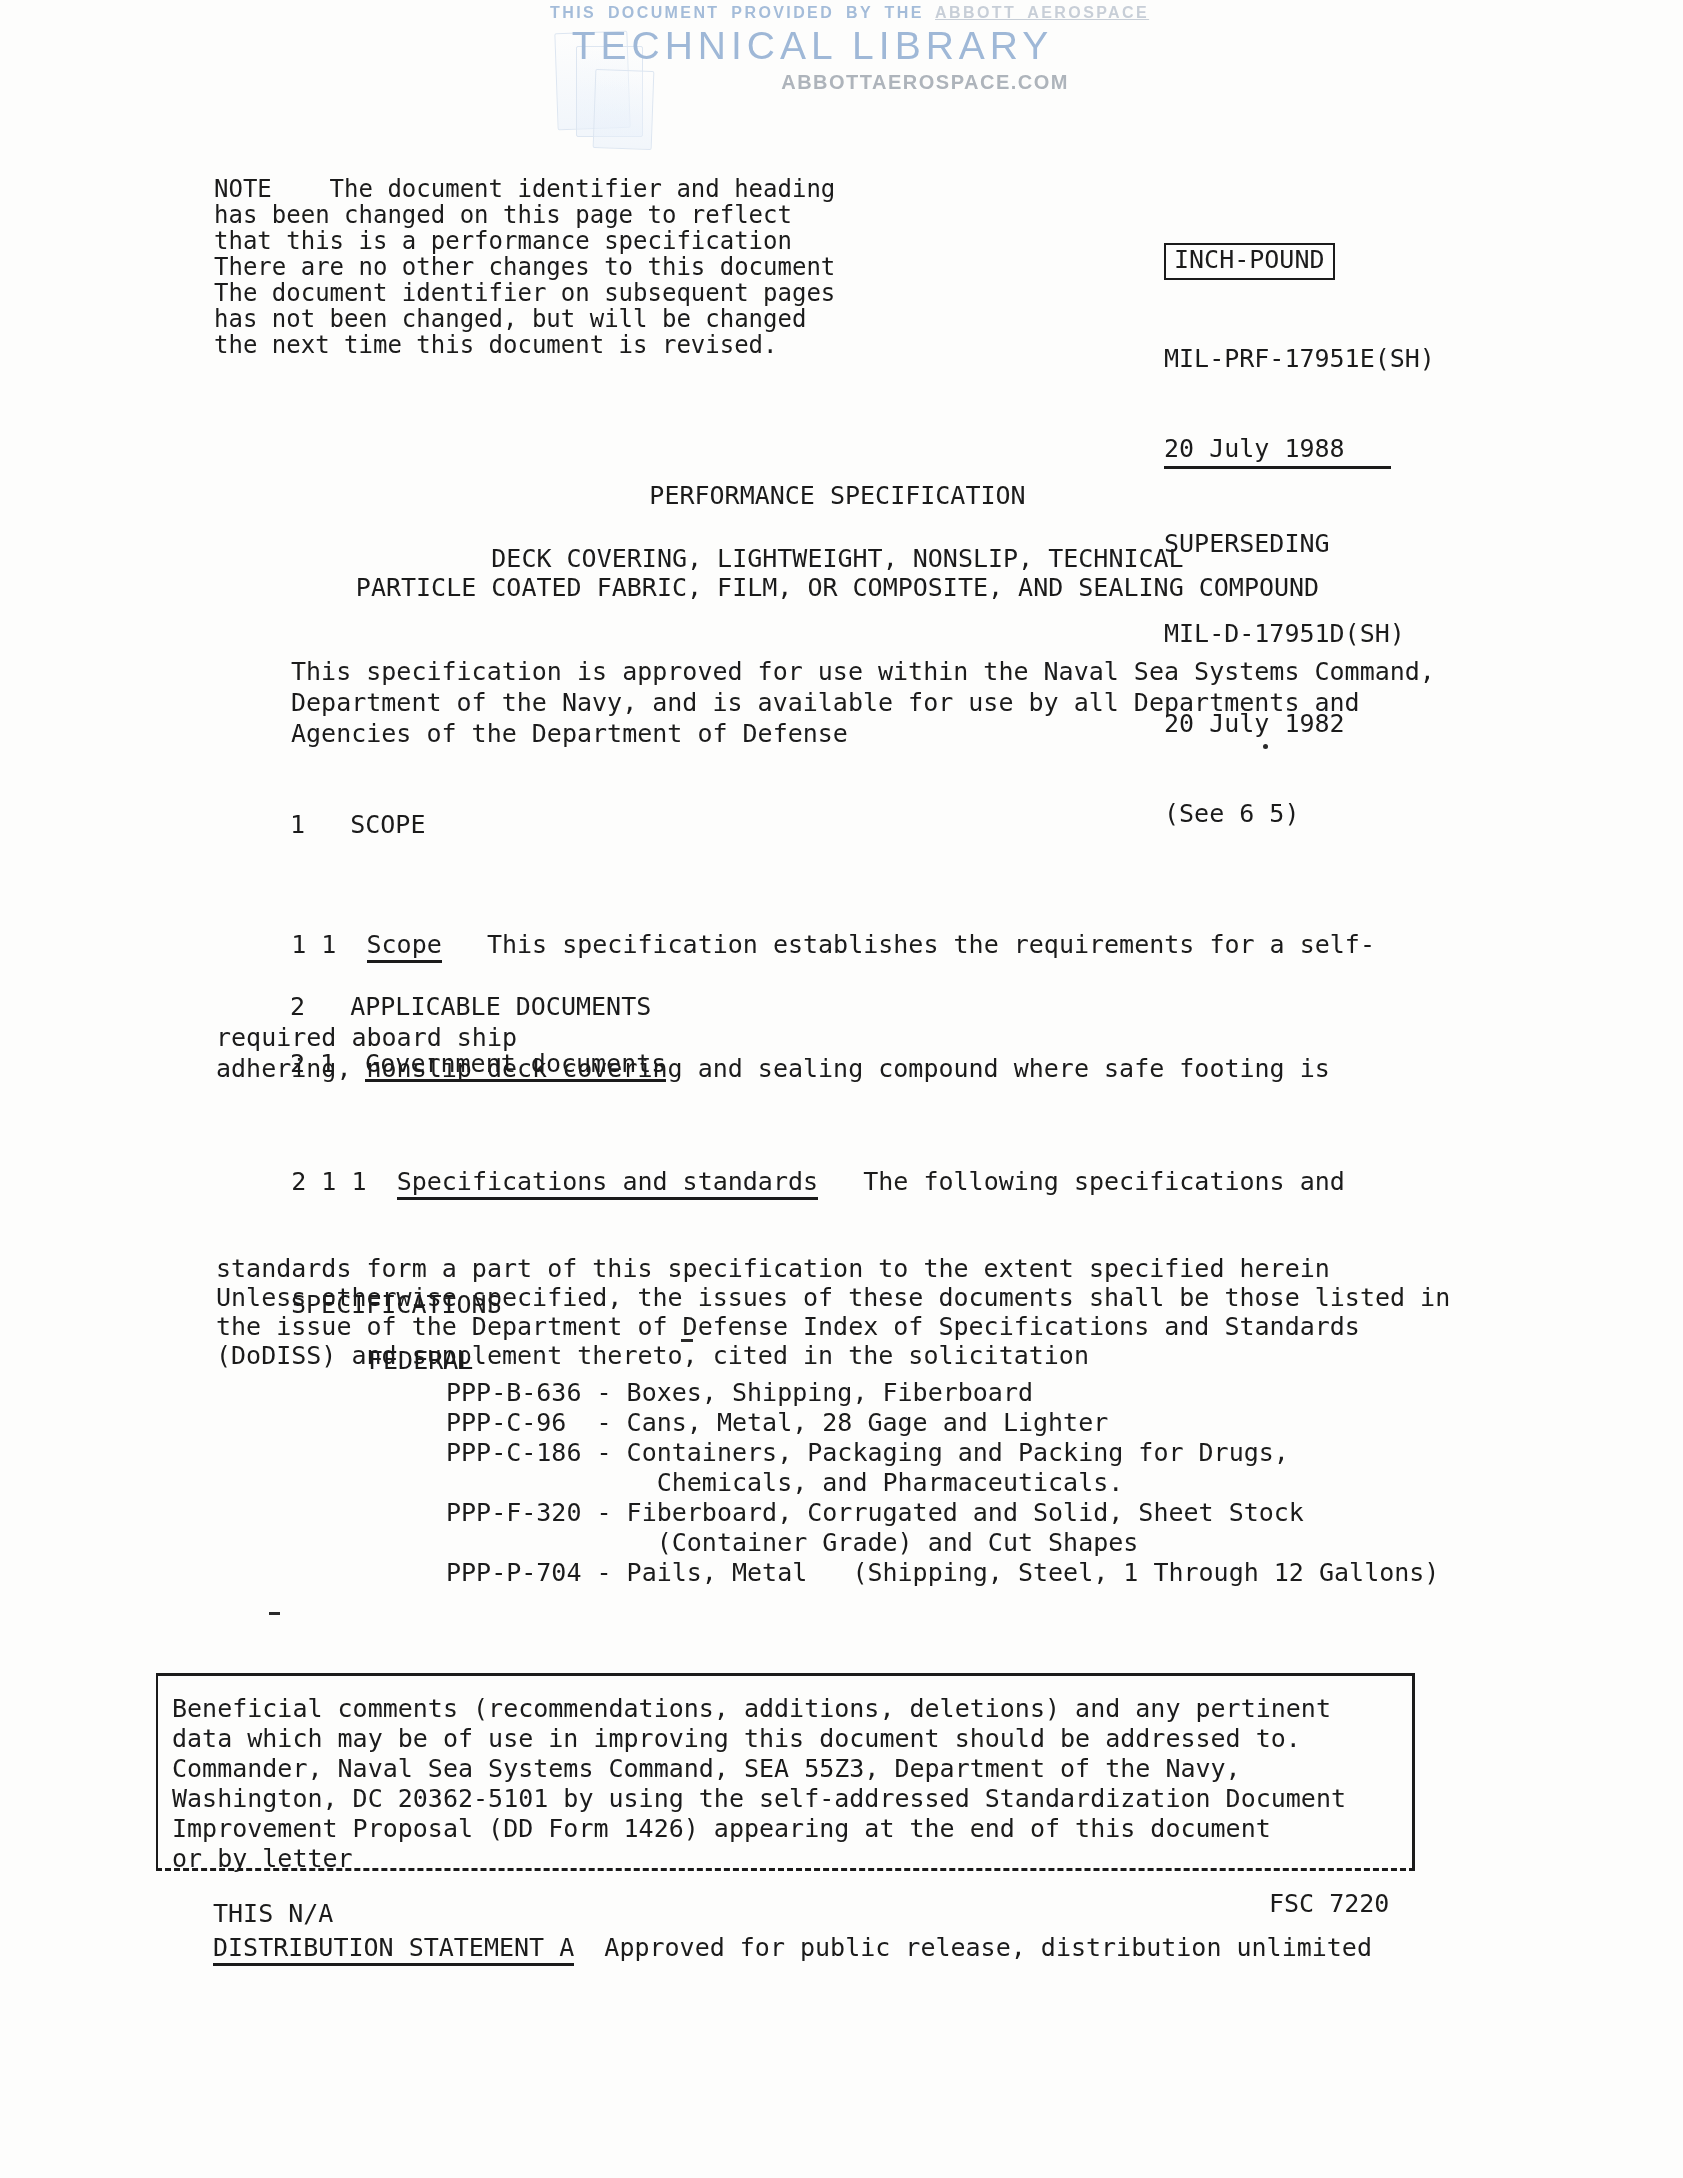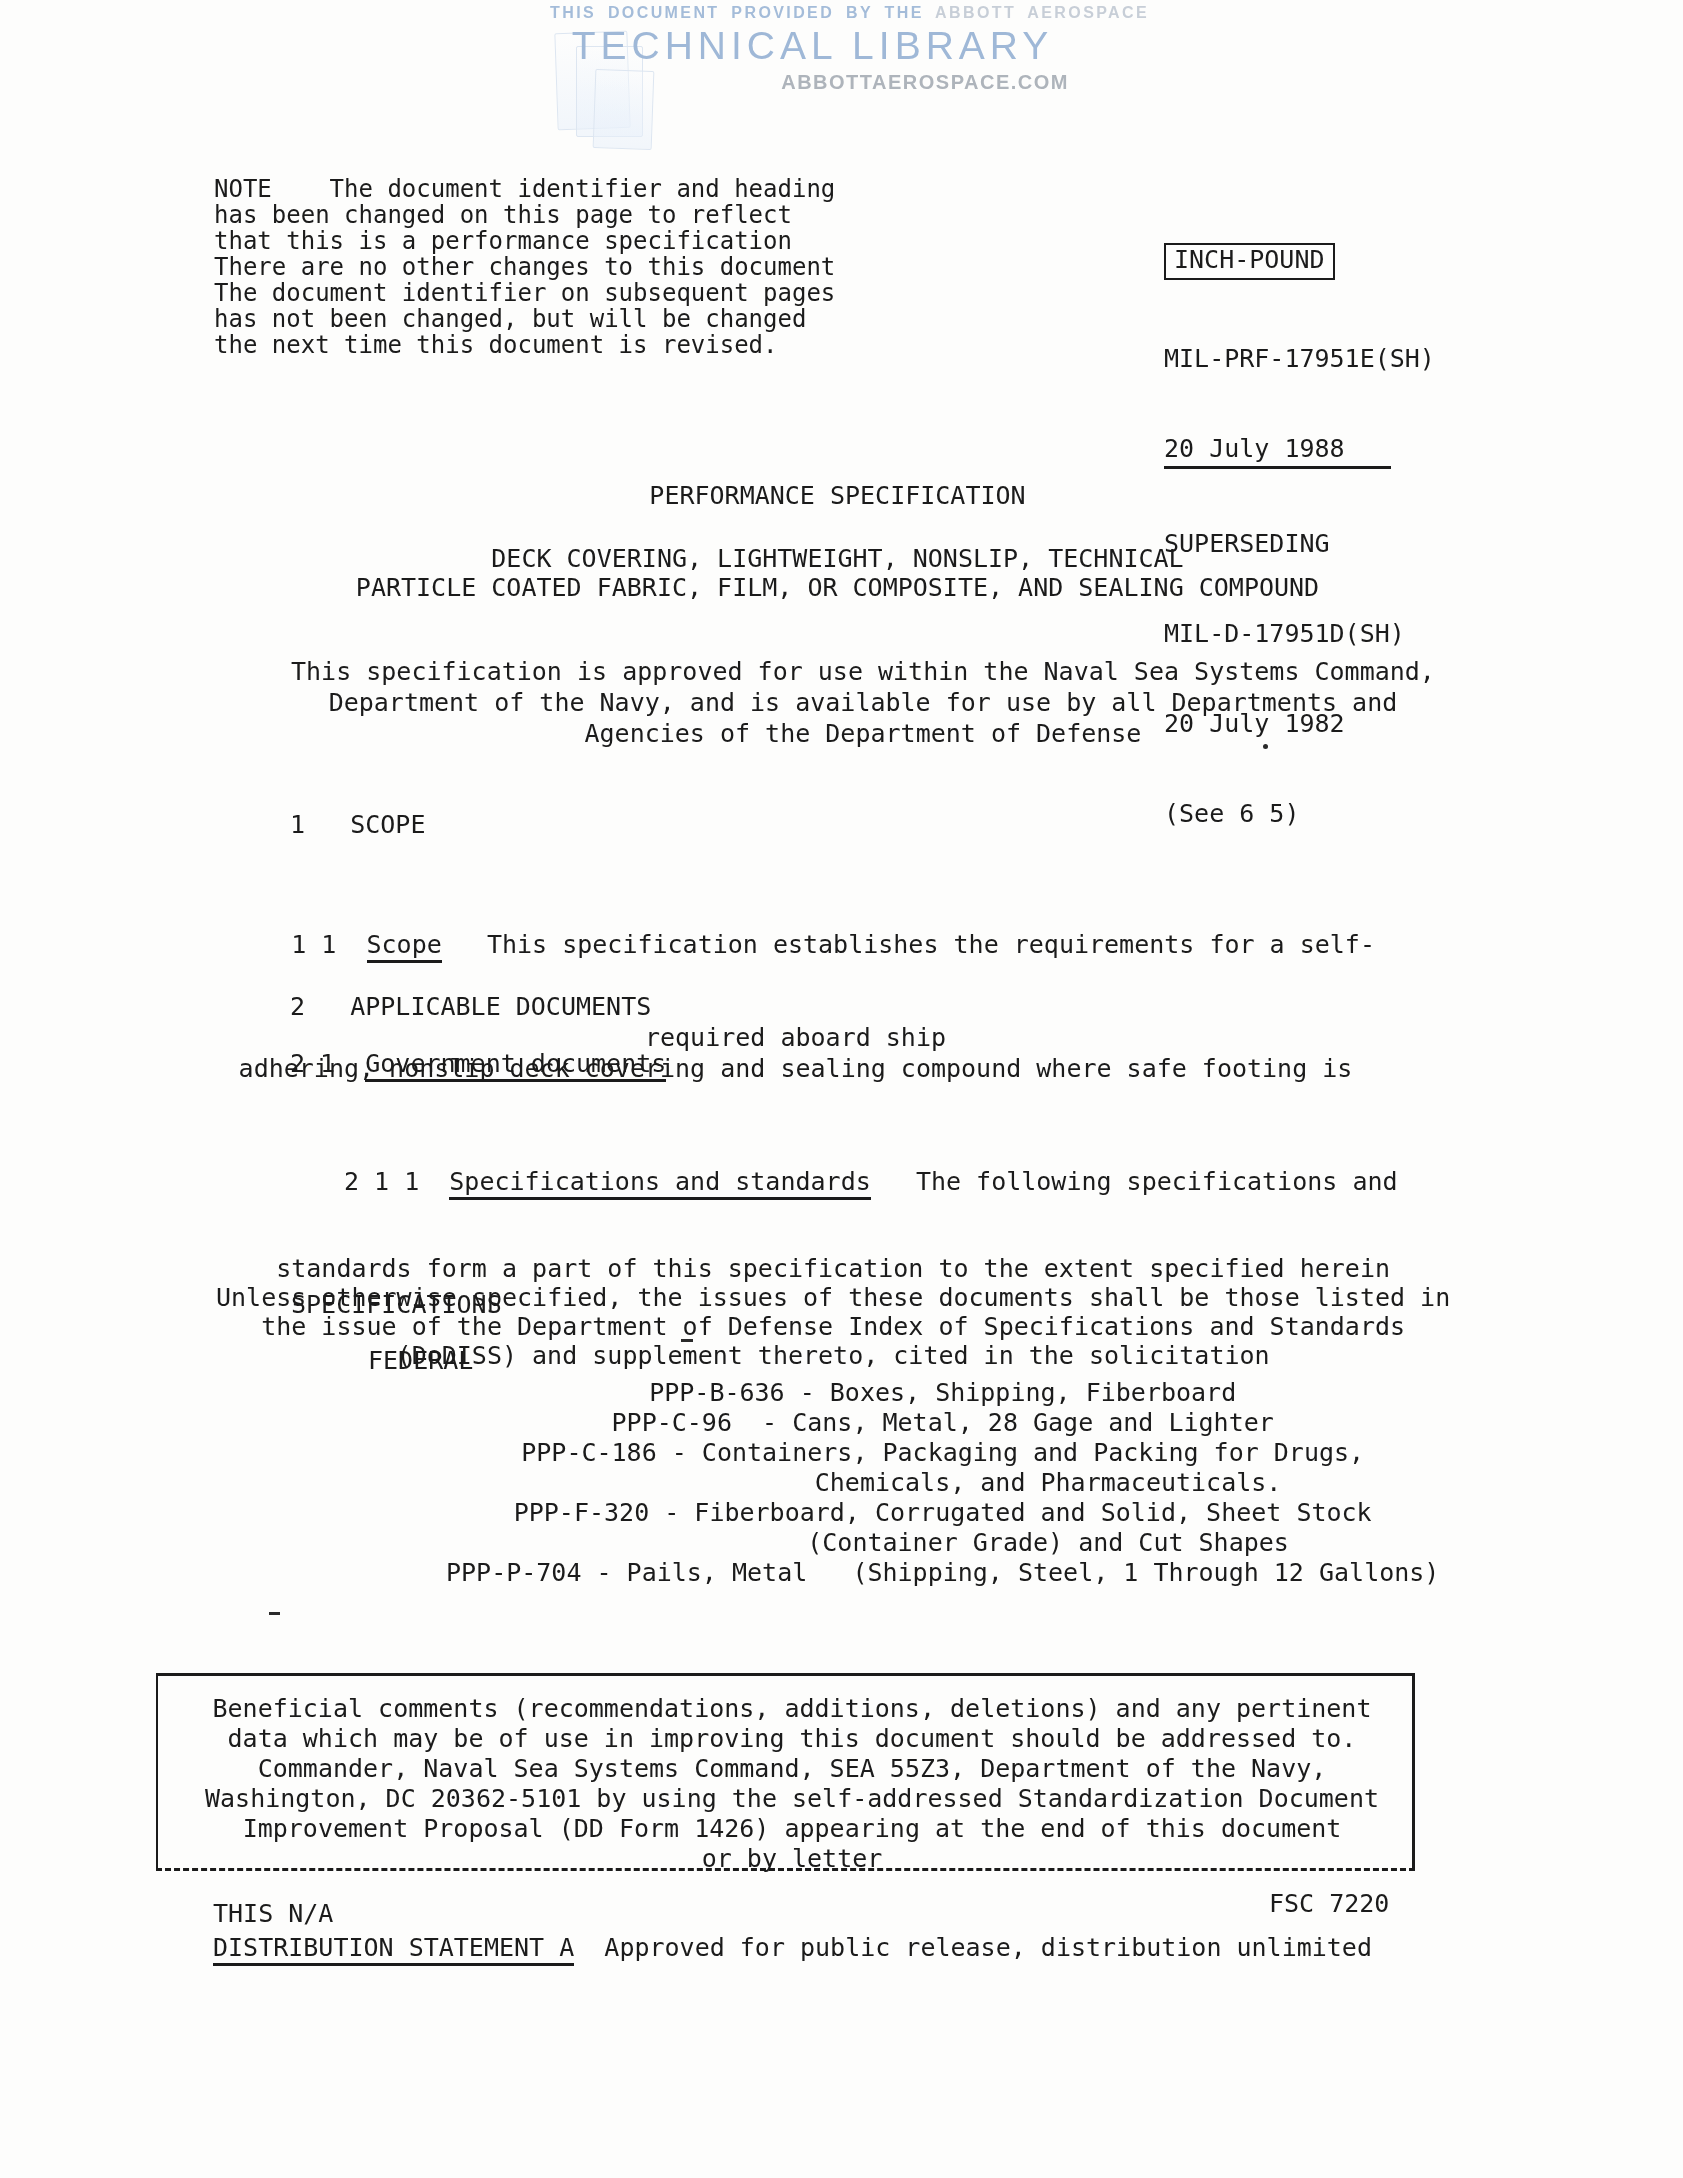--- a/index.html
+++ b/index.html
@@ -3,29 +3,29 @@
 <meta charset="utf-8">
 <style>
   html,body{margin:0;padding:0;background:#ffffff;}
   .page{
     position:relative;width:1683px;height:2178px;background:#fdfdfc;
     font-family:"DejaVu Sans Mono","Liberation Mono",monospace;
     color:#1b1b1b;overflow:hidden;
   }
   .abs{position:absolute;}
   .pre{white-space:pre;}
-  .t25{font-size:25px;line-height:30px;text-align:center;}
+  .t25{font-size:25px;line-height:30px;}
   .t24{font-size:24px;line-height:26px;}
   .ul{border-bottom:3px solid #1b1b1b;padding-bottom:1px;}
   .ul-extend{border-bottom:3px solid #1b1b1b;padding-bottom:2px;padding-right:46px;display:inline-block;}
   
   .logo{left:550px;top:4px;width:525px;font-family:"Liberation Sans","DejaVu Sans",sans-serif;}
   .logo-tagline{white-space:pre;font-size:16px;letter-spacing:2.4px;word-spacing:5px;text-align:center;font-weight:bold;}
   .logo-provided{color:#a4bcd9;}
-  .logo-brand{color:#c7ced7;}
+  .logo-brand{color:#c7ced7;text-decoration:underline;}
   .logo-title{font-size:39px;letter-spacing:5px;color:#9fb8d7;text-align:center;margin-top:2px;font-weight:normal;}
   .logo-url{font-size:20px;letter-spacing:1.5px;color:#aeb4bb;text-align:right;padding-right:6px;margin-top:3px;font-weight:bold;}
   .doc-icon{left:550px;top:30px;width:119px;height:119px;}
   .doc-sheet{position:absolute;border:1.5px solid #dde6f1;background:linear-gradient(180deg,rgba(255,255,255,.2),rgba(232,240,250,.55));border-radius:2px;}
   .sheet1{left:6px;top:2px;width:71px;height:95px;transform:rotate(-2deg);}
   .sheet2{left:26px;top:16px;width:65px;height:89px;}
   .sheet3{left:44px;top:40px;width:57px;height:77px;transform:rotate(2deg);}
   
   .note{left:214px;top:176px;}
   .idblock{left:1164px;top:183px;font-size:25px;line-height:30px;}

